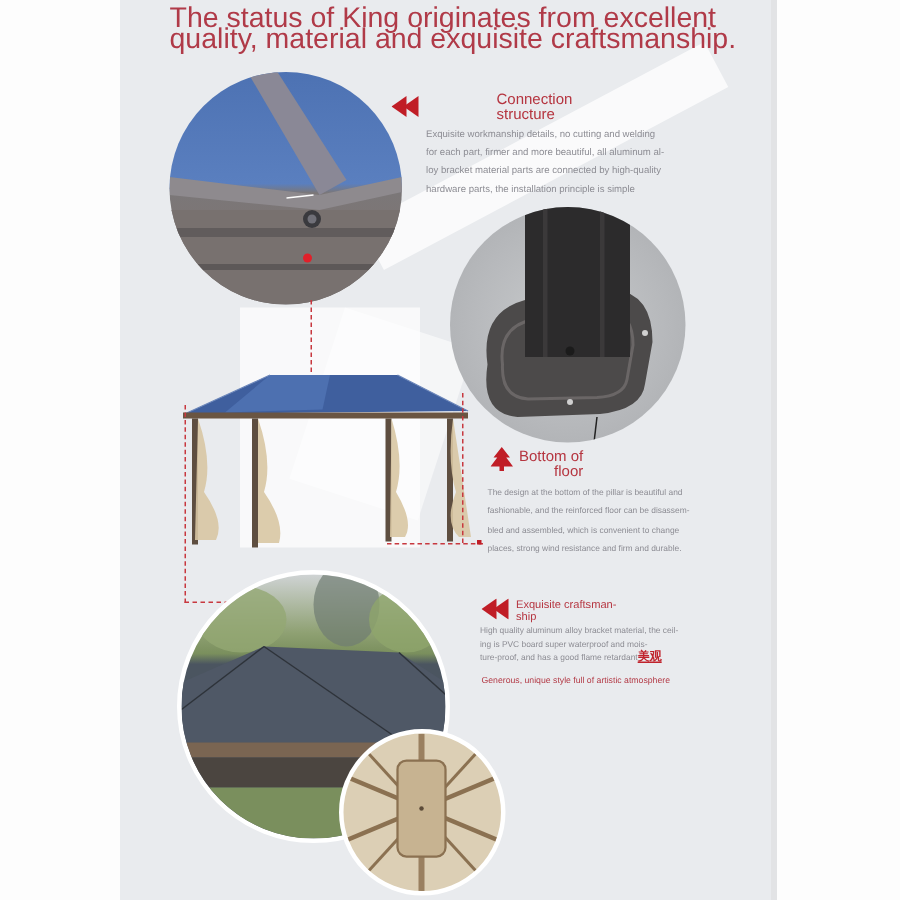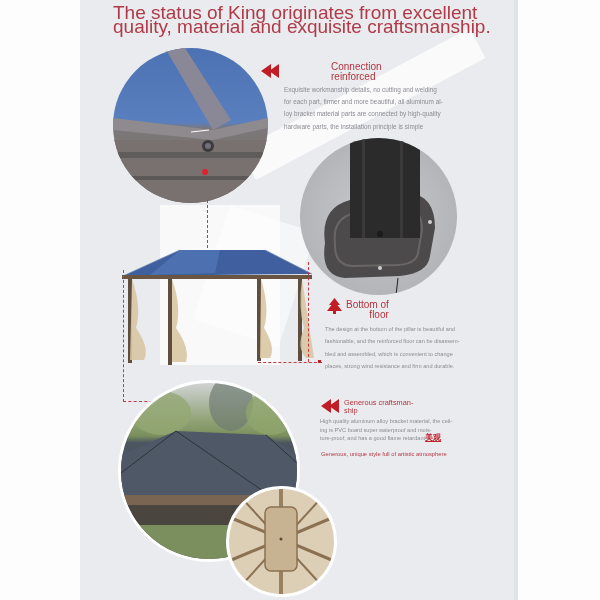--- a/index.html
+++ b/index.html
@@ -57,21 +57,21 @@
     <line x1="78" y1="84" x2="96" y2="82" stroke="#fff" stroke-width="1"></line>
   </svg>
 </div>
 
 <svg class="arrow-left" style="left:261px;top:64px;" width="20" height="14" viewBox="0 0 20 14">
   <polygon points="0,7 10,0 10,14" fill="#c01d26"></polygon>
   <polygon points="8,7 18,0 18,14" fill="#c01d26"></polygon>
 </svg>
 <div class="sec-title" style="left:283px;top:62px;margin-left:48px;">
   <div>Connection</div>
-  <div>reinforced</div>
+  <div>structure</div>
 </div>
 <div class="sec-body" style="left:284px;top:84px;line-height:12.2px;width:200px;">
   <div>Exquisite workmanship details, no cutting and welding</div>
   <div>for each part, firmer and more beautiful, all aluminum al-</div>
   <div>loy bracket material parts are connected by high-quality</div>
   <div>hardware parts, the installation principle is simple</div>
 </div>
 
 <div class="circle" style="left:300px;top:138px;width:157px;height:157px;background:radial-gradient(circle at 50% 50%,#c9cbcd 0%,#b6b8bb 60%,#a9abae 100%);">
   <svg width="157" height="157" viewBox="0 0 157 157">
@@ -152,21 +152,21 @@
     <rect x="36" y="18" width="32" height="64" rx="6" fill="#c7b391" stroke="#8b7151" stroke-width="1.5"></rect>
     <circle cx="52" cy="50" r="1.5" fill="#5b4a38"></circle>
   </svg>
 </div>
 
 <svg class="arrow-left" style="left:321px;top:399px;" width="20" height="14" viewBox="0 0 20 14">
   <polygon points="0,7 10,0 10,14" fill="#c01d26"></polygon>
   <polygon points="8,7 18,0 18,14" fill="#c01d26"></polygon>
 </svg>
 <div class="sec-title" style="left:344px;top:399px;font-size:7.4px;line-height:8.4px;">
-  <div>Generous craftsman-</div>
+  <div>Exquisite craftsman-</div>
   <div>ship</div>
 </div>
 <div class="sec-body" style="left:320px;top:417px;line-height:8.5px;width:160px;font-size:5.6px;">
   <div>High quality aluminum alloy bracket material, the ceil-</div>
   <div>ing is PVC board super waterproof and mois-</div>
   <div><span>ture-proof, and has a good flame retardant</span><span class="accent-cn">美观</span></div>
 </div>
 <div class="sec-tagline" style="left:321px;top:451px;font-size:5.8px;">Generous, unique style full of artistic atmosphere</div>
 
 </body></html>

